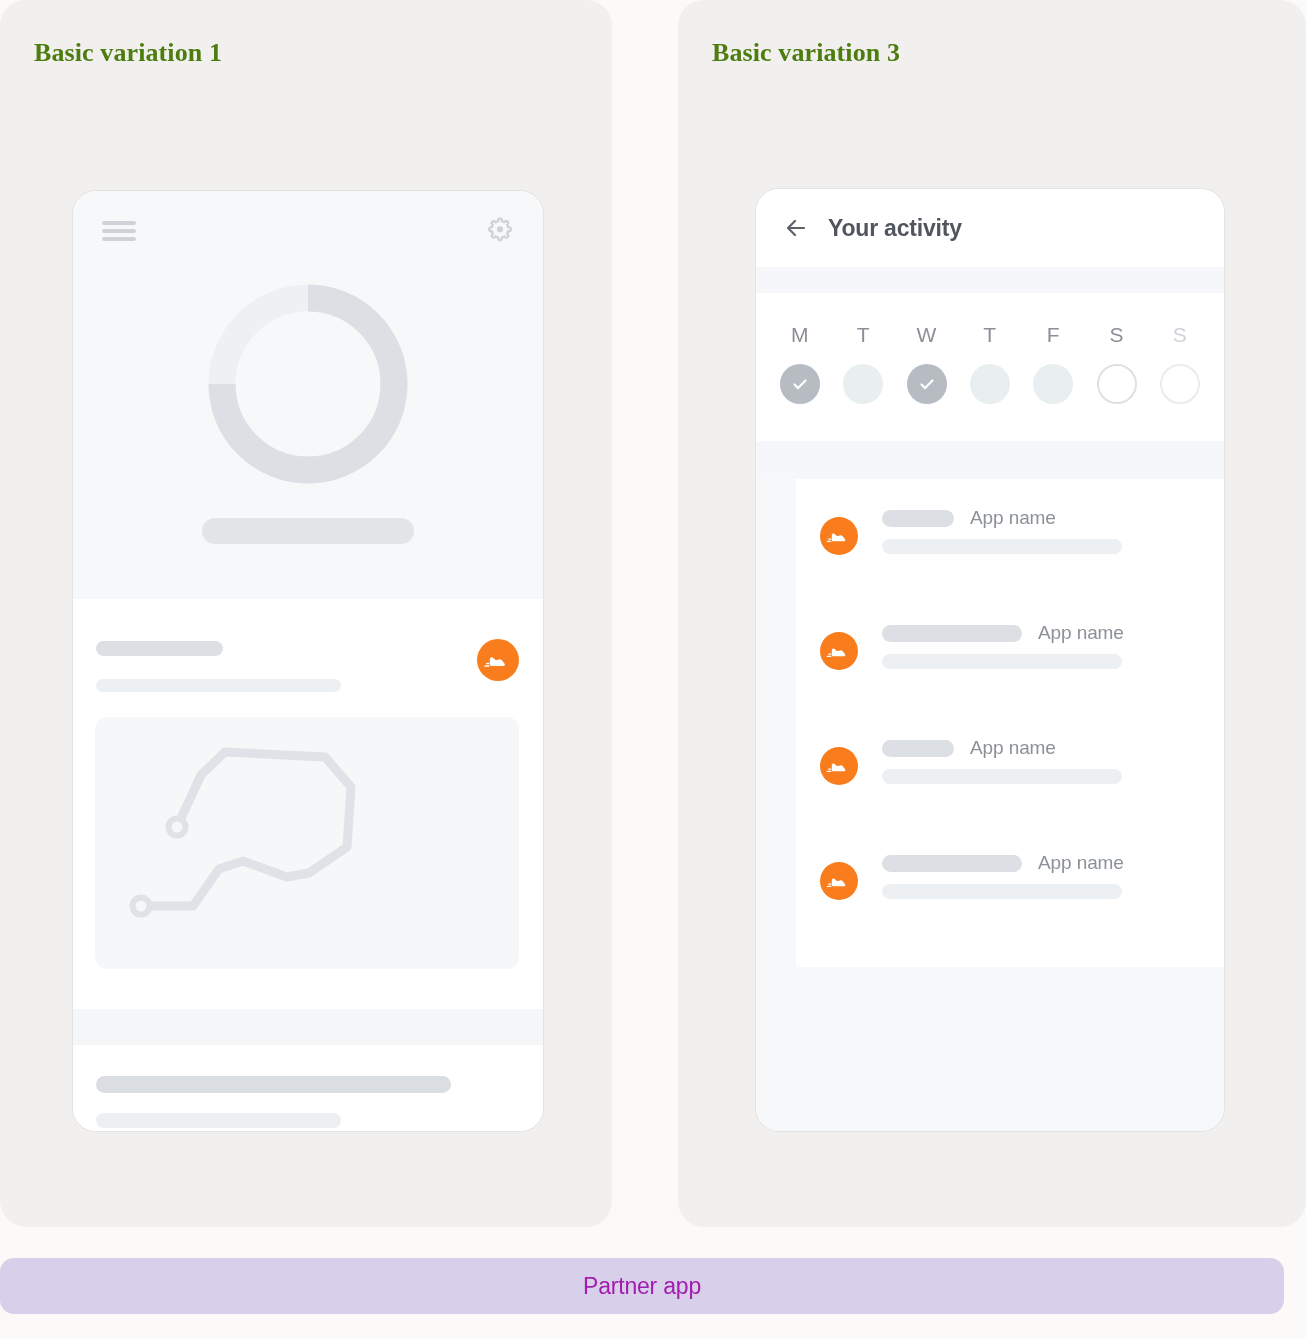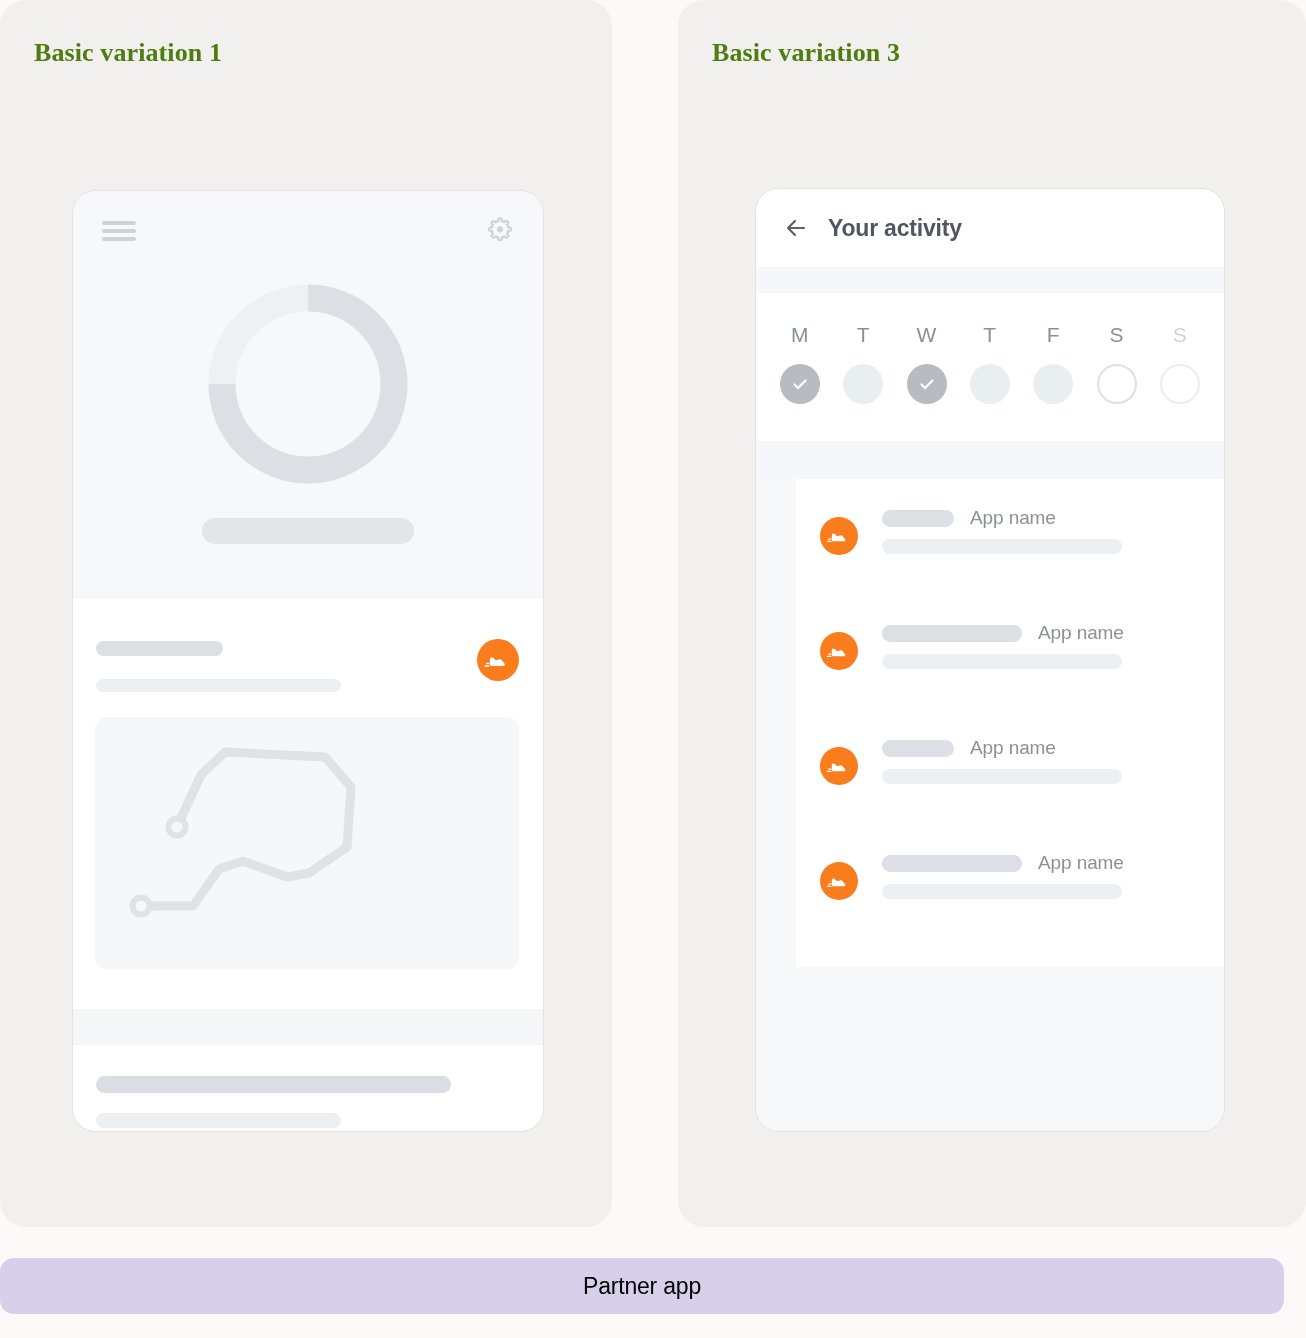--- a/index.html
+++ b/index.html
@@ -329,21 +329,21 @@
     width: 1284px;
     height: 56px;
     background: #d8d0ea;
     border-radius: 14px;
     display: flex;
     align-items: center;
     justify-content: center;
   }
   .partner-label {
     font-size: 23px;
-    color: #000000;
+    color: #a21caf;
     letter-spacing: -0.2px;
   }
 </style>
 </head>
 <body>
 
 <div class="stage">
 
   <div class="panel" id="panel-1">
     <div class="panel-title">Basic variation 1</div>

